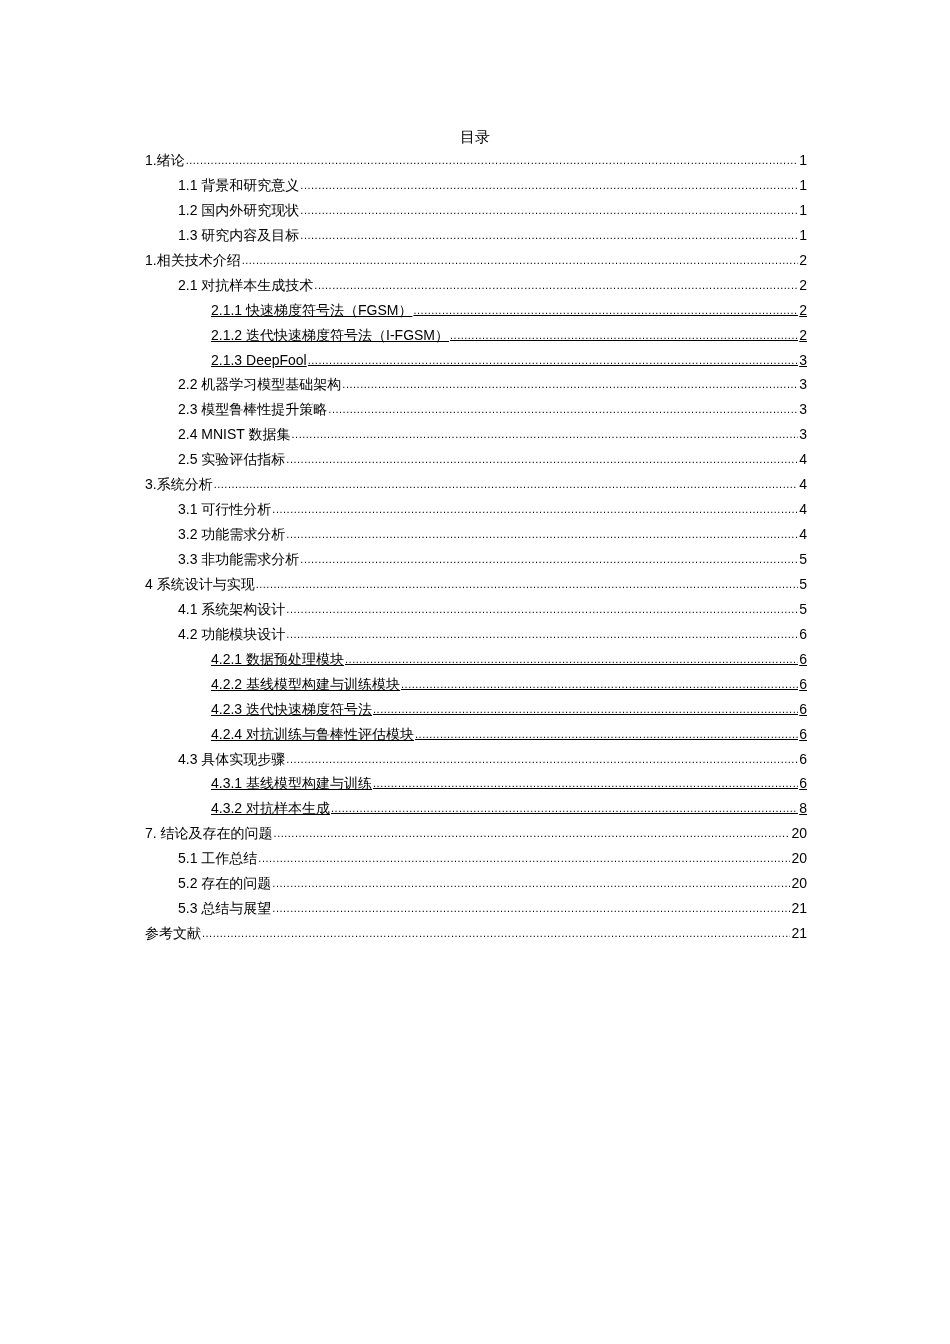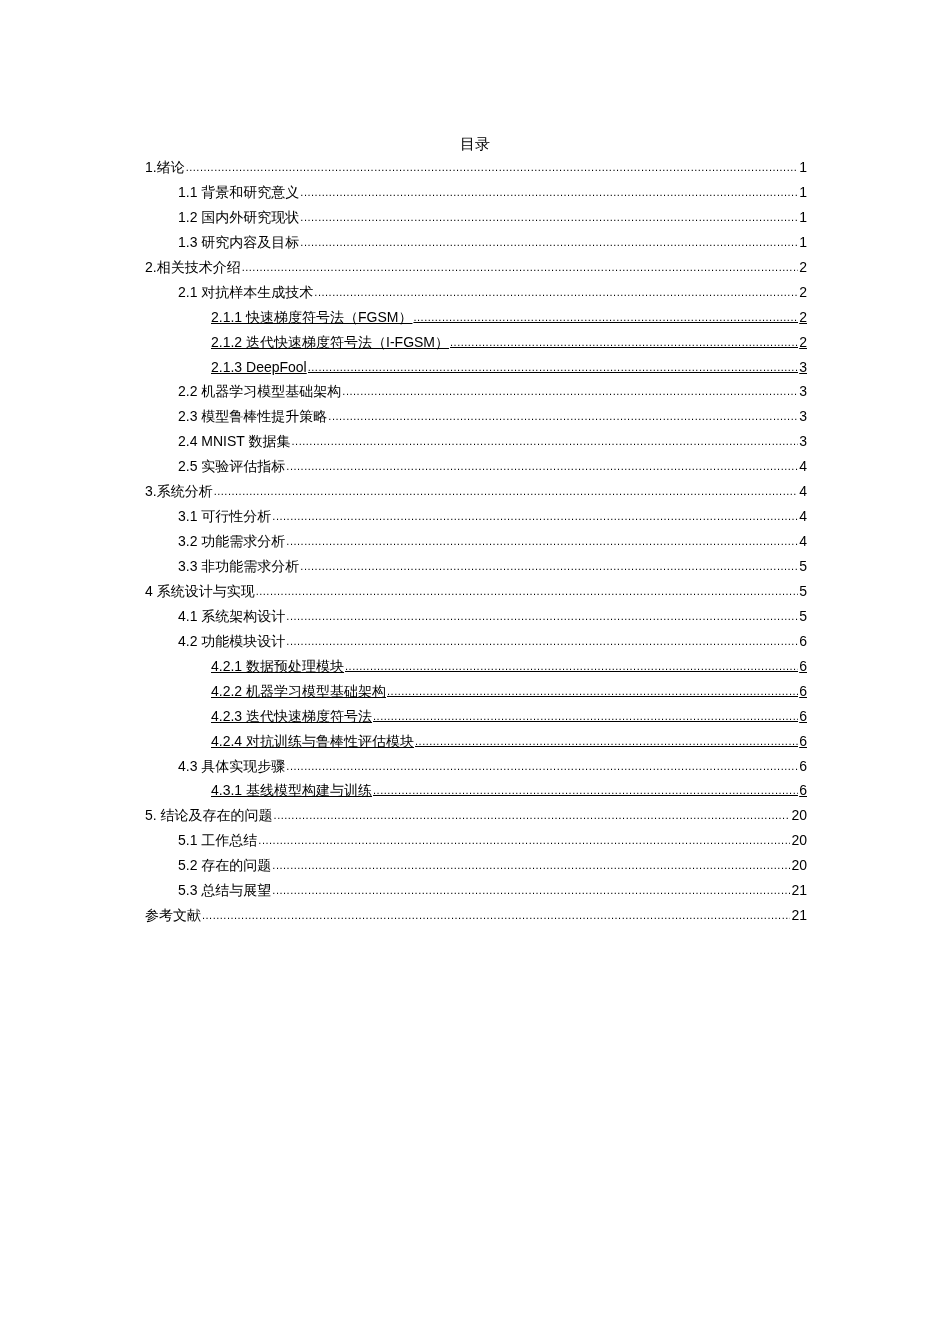--- a/index.html
+++ b/index.html
@@ -11,21 +11,21 @@
       width: 950px;
       height: 1344px;
       position: relative;
       overflow: hidden;
       font-family: "Liberation Sans", "DejaVu Sans", sans-serif;
       color: #000000;
     }
     .page {
       position: absolute;
       left: 0;
-      top: 15px;
+      top: 8px;
       width: 950px;
       height: 1148px;
       background: #ffffff;
     }
     .toc-title {
       position: absolute;
       top: 119px;
       left: 0;
       width: 950px;
       text-align: center;
@@ -96,21 +96,21 @@
         <span class="toc-text">1.2 国内外研究现状</span>
         <span class="toc-leader"></span>
         <span class="toc-page">1</span>
       </a>
     <a class="toc-entry level-2">
         <span class="toc-text">1.3 研究内容及目标</span>
         <span class="toc-leader"></span>
         <span class="toc-page">1</span>
       </a>
     <a class="toc-entry level-1">
-        <span class="toc-text">2.相关技术介绍</span>
+        <span class="toc-text">1.相关技术介绍</span>
         <span class="toc-leader"></span>
         <span class="toc-page">2</span>
       </a>
     <a class="toc-entry level-2">
         <span class="toc-text">2.1 对抗样本生成技术</span>
         <span class="toc-leader"></span>
         <span class="toc-page">2</span>
       </a>
     <a class="toc-entry level-3">
         <span class="toc-text">2.1.1 快速梯度符号法（FGSM）</span>
@@ -181,21 +181,21 @@
         <span class="toc-text">4.2 功能模块设计</span>
         <span class="toc-leader"></span>
         <span class="toc-page">6</span>
       </a>
     <a class="toc-entry level-3">
         <span class="toc-text">4.2.1 数据预处理模块</span>
         <span class="toc-leader"></span>
         <span class="toc-page">6</span>
       </a>
     <a class="toc-entry level-3">
-        <span class="toc-text">4.2.2 机器学习模型基础架构</span>
+        <span class="toc-text">4.2.2 基线模型构建与训练模块</span>
         <span class="toc-leader"></span>
         <span class="toc-page">6</span>
       </a>
     <a class="toc-entry level-3">
         <span class="toc-text">4.2.3 迭代快速梯度符号法</span>
         <span class="toc-leader"></span>
         <span class="toc-page">6</span>
       </a>
     <a class="toc-entry level-3">
         <span class="toc-text">4.2.4 对抗训练与鲁棒性评估模块</span>
@@ -205,22 +205,27 @@
     <a class="toc-entry level-2">
         <span class="toc-text">4.3 具体实现步骤</span>
         <span class="toc-leader"></span>
         <span class="toc-page">6</span>
       </a>
     <a class="toc-entry level-3">
         <span class="toc-text">4.3.1 基线模型构建与训练</span>
         <span class="toc-leader"></span>
         <span class="toc-page">6</span>
       </a>
-    <a class="toc-entry level-1">
-        <span class="toc-text">5. 结论及存在的问题</span>
+    <a class="toc-entry level-3">
+        <span class="toc-text">4.3.2 对抗样本生成</span>
+        <span class="toc-leader"></span>
+        <span class="toc-page">8</span>
+      </a>
+    <a class="toc-entry level-1">
+        <span class="toc-text">7. 结论及存在的问题</span>
         <span class="toc-leader"></span>
         <span class="toc-page">20</span>
       </a>
     <a class="toc-entry level-2">
         <span class="toc-text">5.1 工作总结</span>
         <span class="toc-leader"></span>
         <span class="toc-page">20</span>
       </a>
     <a class="toc-entry level-2">
         <span class="toc-text">5.2 存在的问题</span>

